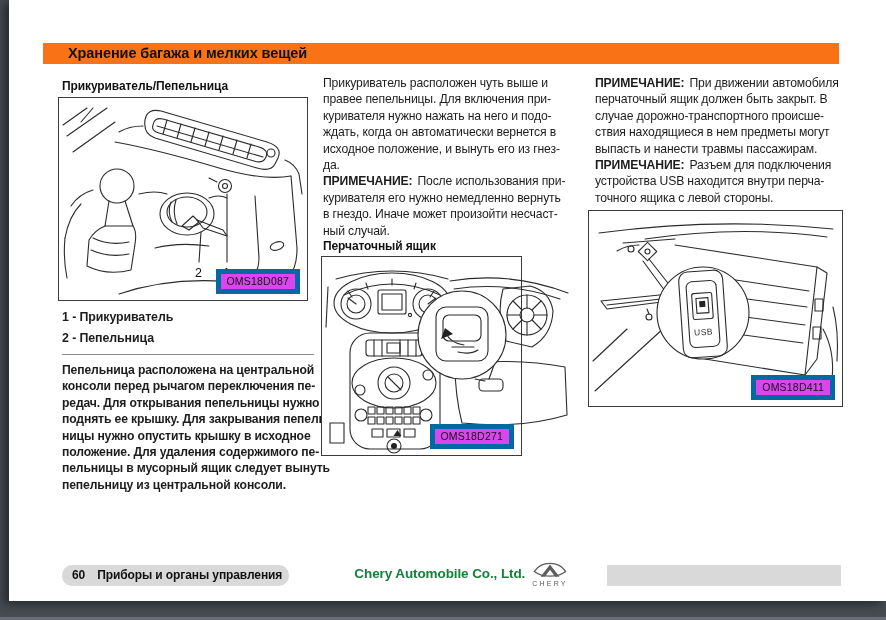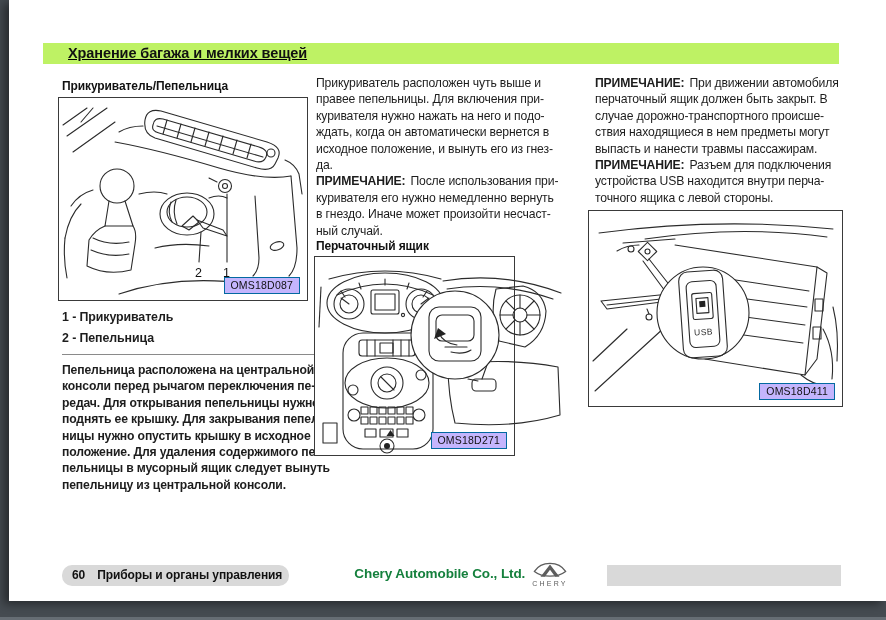--- a/index.html
+++ b/index.html
@@ -8,29 +8,29 @@
     background:#454b51;
     font-family:"Liberation Sans","DejaVu Sans",sans-serif;
     -webkit-font-smoothing:antialiased;
   }
   .bottom-edge{position:absolute;left:0;bottom:0;width:886px;height:3px;background:#666d74;}
   .page{
     position:absolute;left:9px;top:0;width:877px;height:601px;background:#ffffff;
     box-shadow:-5px 3px 9px rgba(0,0,0,.45);
   }
   .header-bar{
-    position:absolute;left:34px;top:43px;width:796px;height:21px;background:#bef264;text-decoration:underline;
+    position:absolute;left:34px;top:43px;width:796px;height:21px;background:#f97316;
   }
   .header-bar .title{
     display:block;padding-left:25px;line-height:21px;font-weight:bold;font-size:14.5px;color:#111;
     letter-spacing:-.1px;
   }
   .col{position:absolute;width:252px;color:#1d1d1d;}
   .col1{left:53px;top:79px;}
-  .col2{left:307px;top:75px;}
+  .col2{left:314px;top:75px;}
   .col3{left:586px;top:75px;}
   h3.sub{
     margin:0;font-size:12px;font-weight:bold;line-height:15px;letter-spacing:-.1px;color:#111;
   }
   .para{
     font-size:12.2px;line-height:16.4px;white-space:pre;letter-spacing:-.15px;margin:0;
   }
   .para b{padding-right:5px;}
   .caption{font-size:12.4px;letter-spacing:-.1px;font-weight:bold;}
   .cap1{margin-top:9px;}
@@ -38,21 +38,21 @@
   hr.rule{border:none;border-top:1px solid #8a8a8a;margin:9px 0 0 0;}
   .p-after-rule{margin-top:7px;font-weight:bold;}
   .figure{
     position:relative;background:#fff;border:1px solid #3a3a3a;box-sizing:border-box;
   }
   .fig1{width:250px;height:204px;margin:3px 0 0 -4px;}
   .fig2{width:201px;height:200px;margin:2px 0 0 -2px;}
   .fig3{width:255px;height:197px;margin:3px 0 0 -7px;}
   .figure svg{display:block;}
   .figcode{
-    position:absolute;right:7px;bottom:6px;border:1px solid #0369a1;background:#c4b5fd;
+    position:absolute;right:7px;bottom:6px;border:5px solid #0369a1;background:#d946ef;
     font-size:10.5px;line-height:13px;padding:1px 6px;letter-spacing:.2px;color:#111;
   }
   .note-block{margin-top:0px;}
   .mid-heading{margin-top:5px;}
   .mid-para2{margin-top:6px;}
   .col3 .fig3{margin-top:4px;}
   .footer-bar-left{
     position:absolute;left:53px;top:565px;width:227px;height:21px;background:#d9d9d9;
     font-size:12px;font-weight:bold;line-height:21px;color:#111;letter-spacing:-.1px;border-radius:10px;
   }

